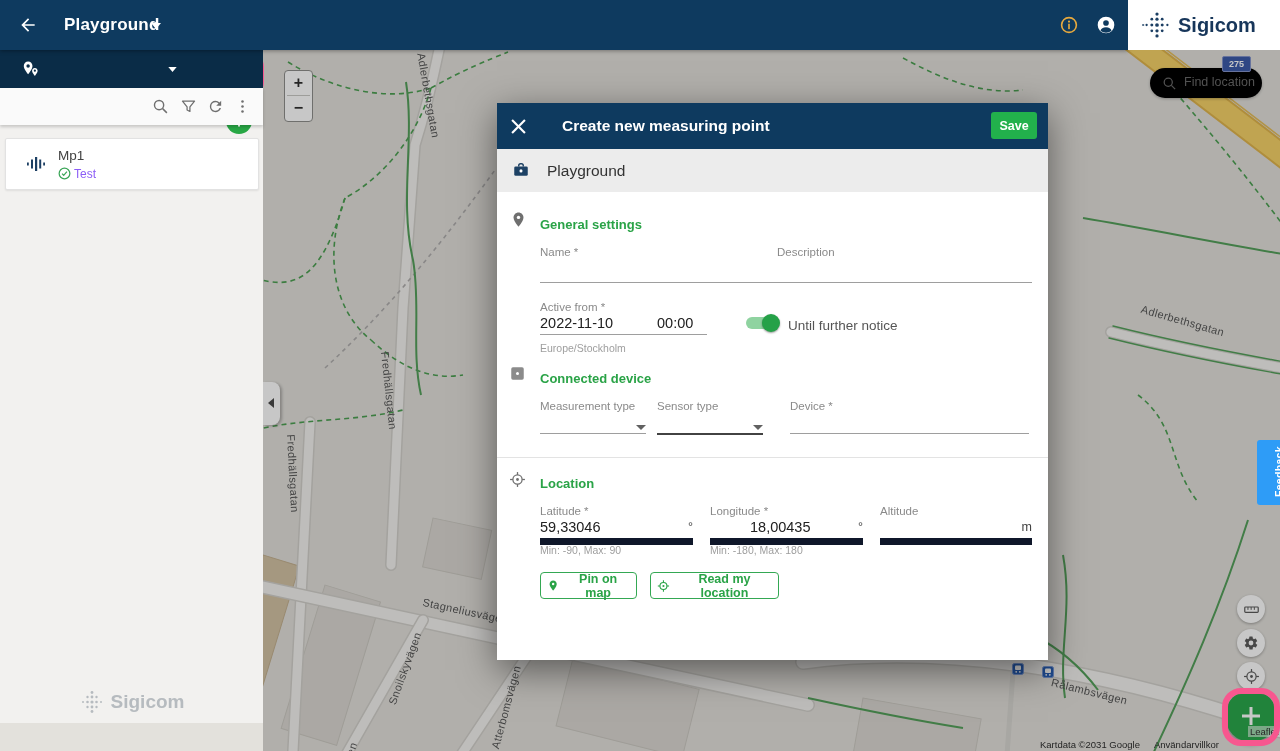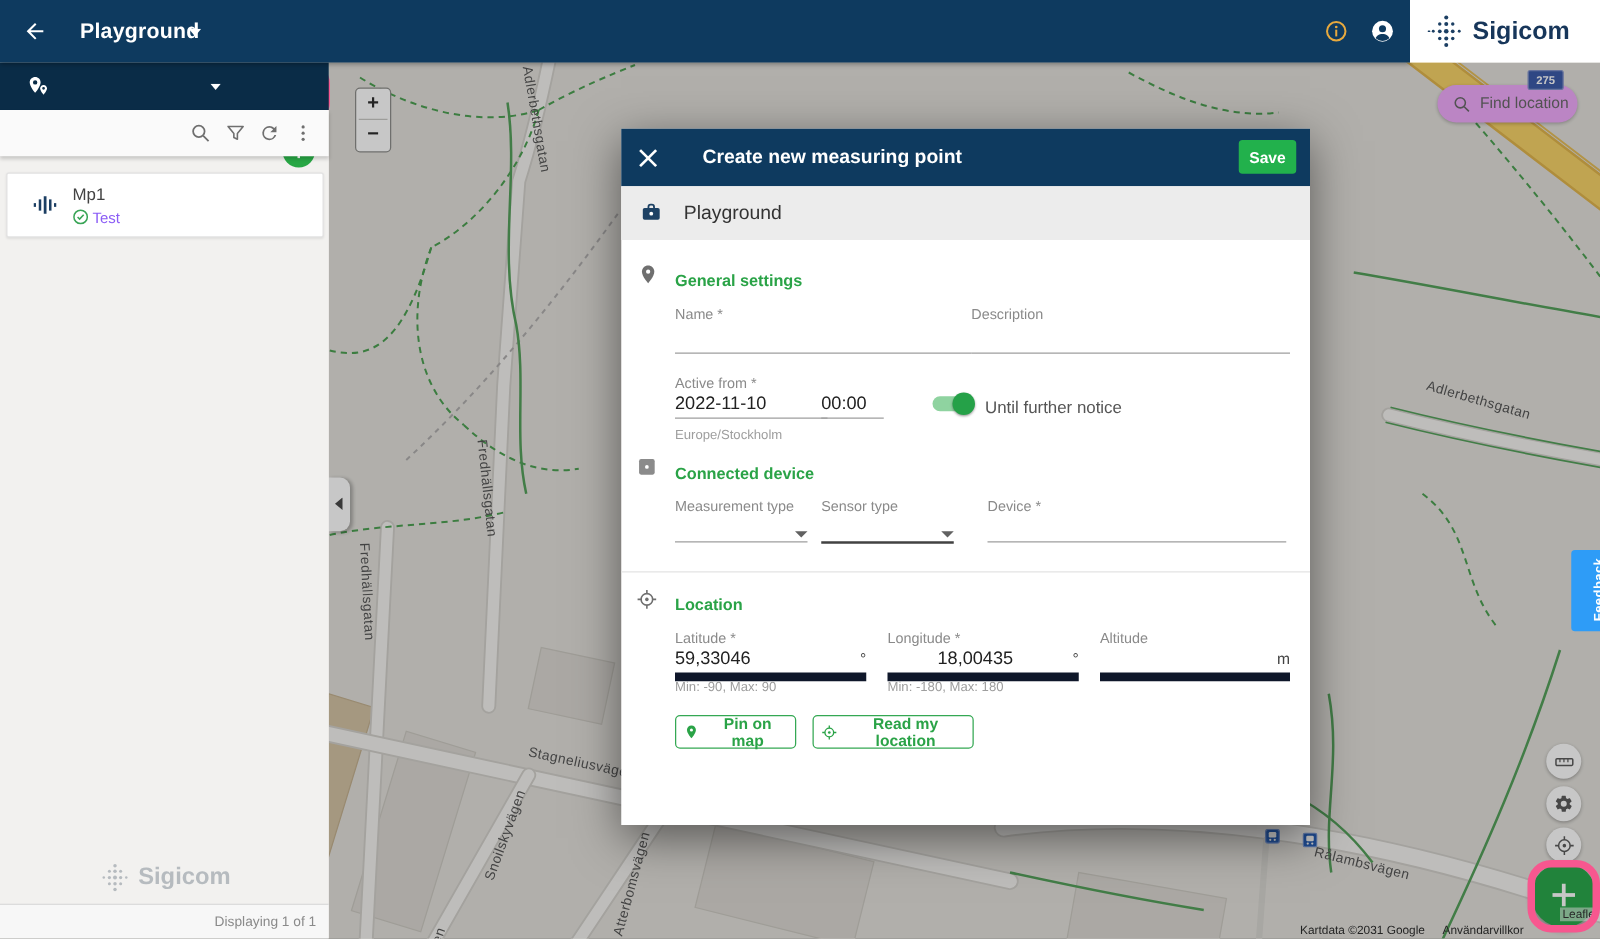--- a/index.html
+++ b/index.html
@@ -34,21 +34,21 @@
   .sb-greylogo span{font-size:19px;font-weight:700;color:#b6bbbf;margin-left:6px;}
   
   #mapsvg{position:absolute;left:263px;top:50px;z-index:1;}
   .street{position:absolute;font-size:11px;color:#575757;white-space:nowrap;
           transform-origin:0 0;letter-spacing:.4px;z-index:2;}
   .zoomctl{position:absolute;left:284px;top:70px;width:27px;height:50px;background:#fff;
            border:1px solid #8f8f8c;border-radius:4px;z-index:2;}
   .zoomctl .zc{width:27px;height:24px;text-align:center;line-height:24px;font-size:16px;
                font-weight:700;color:#2f2f2f;cursor:pointer;}
   .zoomctl .div{height:1px;background:#c9c9c6;margin:0 2px;}
-  .findpill{position:absolute;left:1150px;top:68px;width:112px;height:30px;background:#f0abfc;
+  .findpill{position:absolute;left:1150px;top:68px;width:112px;height:30px;background:#000000;
             border-radius:15px;z-index:2;box-shadow:0 1px 3px rgba(0,0,0,.25);cursor:text;}
   .findpill span{position:absolute;left:34px;top:7px;font-size:12.5px;color:#6a6a6a;}
   .roadbadge{position:absolute;left:1222px;top:56px;width:27px;height:14px;background:#3d5ba9;
              border:1px solid #8494c9;border-radius:2px;color:#fff;font-size:9px;font-weight:700;
              text-align:center;line-height:14px;z-index:2;}
   .collapse-tab{position:absolute;left:263px;top:382px;width:17px;height:43px;background:#fff;
                 border-radius:0 8px 8px 0;box-shadow:2px 1px 3px rgba(0,0,0,.25);z-index:2;cursor:pointer;}
   .circlebtn{position:absolute;width:28px;height:28px;border-radius:50%;background:#fff;z-index:2;
              box-shadow:0 1px 3px rgba(0,0,0,.3);display:flex;align-items:center;justify-content:center;cursor:pointer;}
   .fab{position:absolute;left:1225px;top:690px;width:52px;height:52px;border-radius:50%;
@@ -357,23 +357,20 @@
           <circle cx="8.5" cy="18" r="1.2"></circle>
         <circle cx="17.5" cy="8" r="1.2"></circle>
           <circle cx="17.5" cy="13" r="1.3"></circle>
           <circle cx="17.5" cy="18" r="1.2"></circle>
         <circle cx="4" cy="13" r="1"></circle>
           <circle cx="22" cy="13" r="1"></circle>
       </g>
     </svg>
     <span>Sigicom</span>
   </div>
-  <div class="sb-footstrip">
-    <div class="sb-count">Displaying 1 of 1</div>
-  </div>
 
   <div class="modal">
     <div class="m-header">
       <svg class="iconbtn" style="left:14px;top:16px;" width="15" height="15" viewBox="0 0 14 14">
         <line x1="1" y1="1" x2="13" y2="13" stroke="#fff" stroke-width="2"></line>
         <line x1="13" y1="1" x2="1" y2="13" stroke="#fff" stroke-width="2"></line>
       </svg>
       <div class="m-title">Create new measuring point</div>
       <button class="m-save">Save</button>
     </div>

